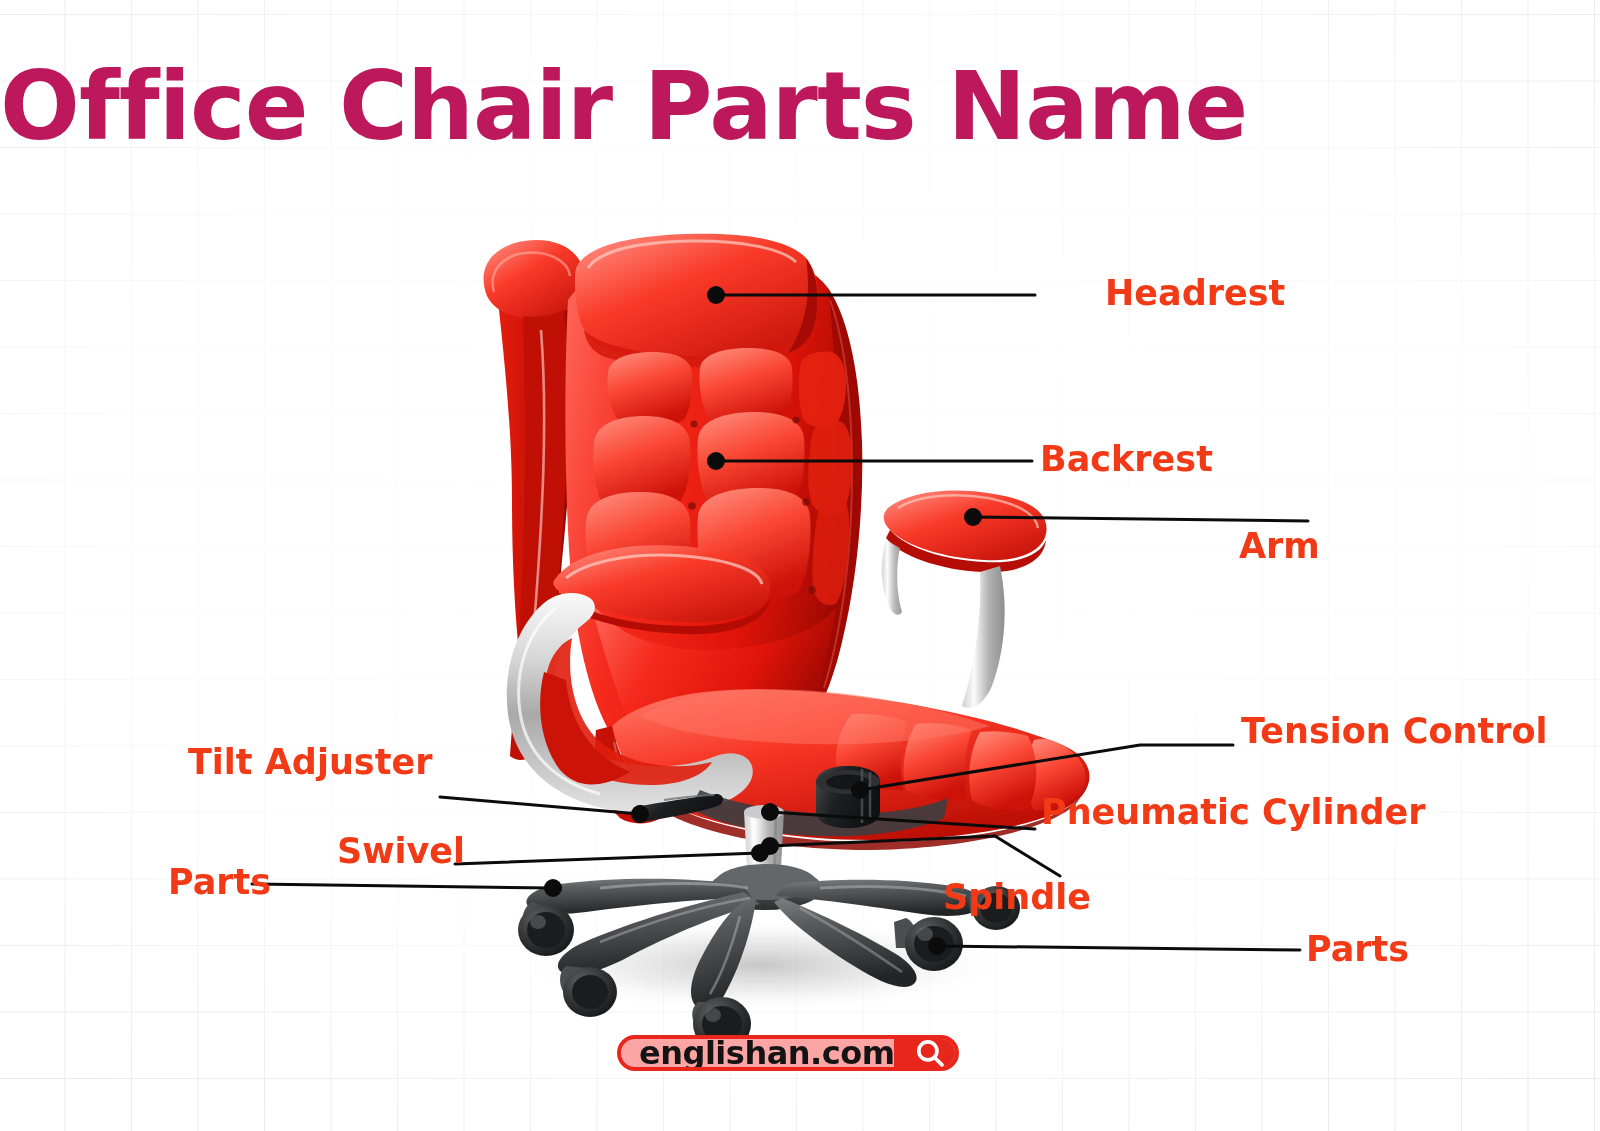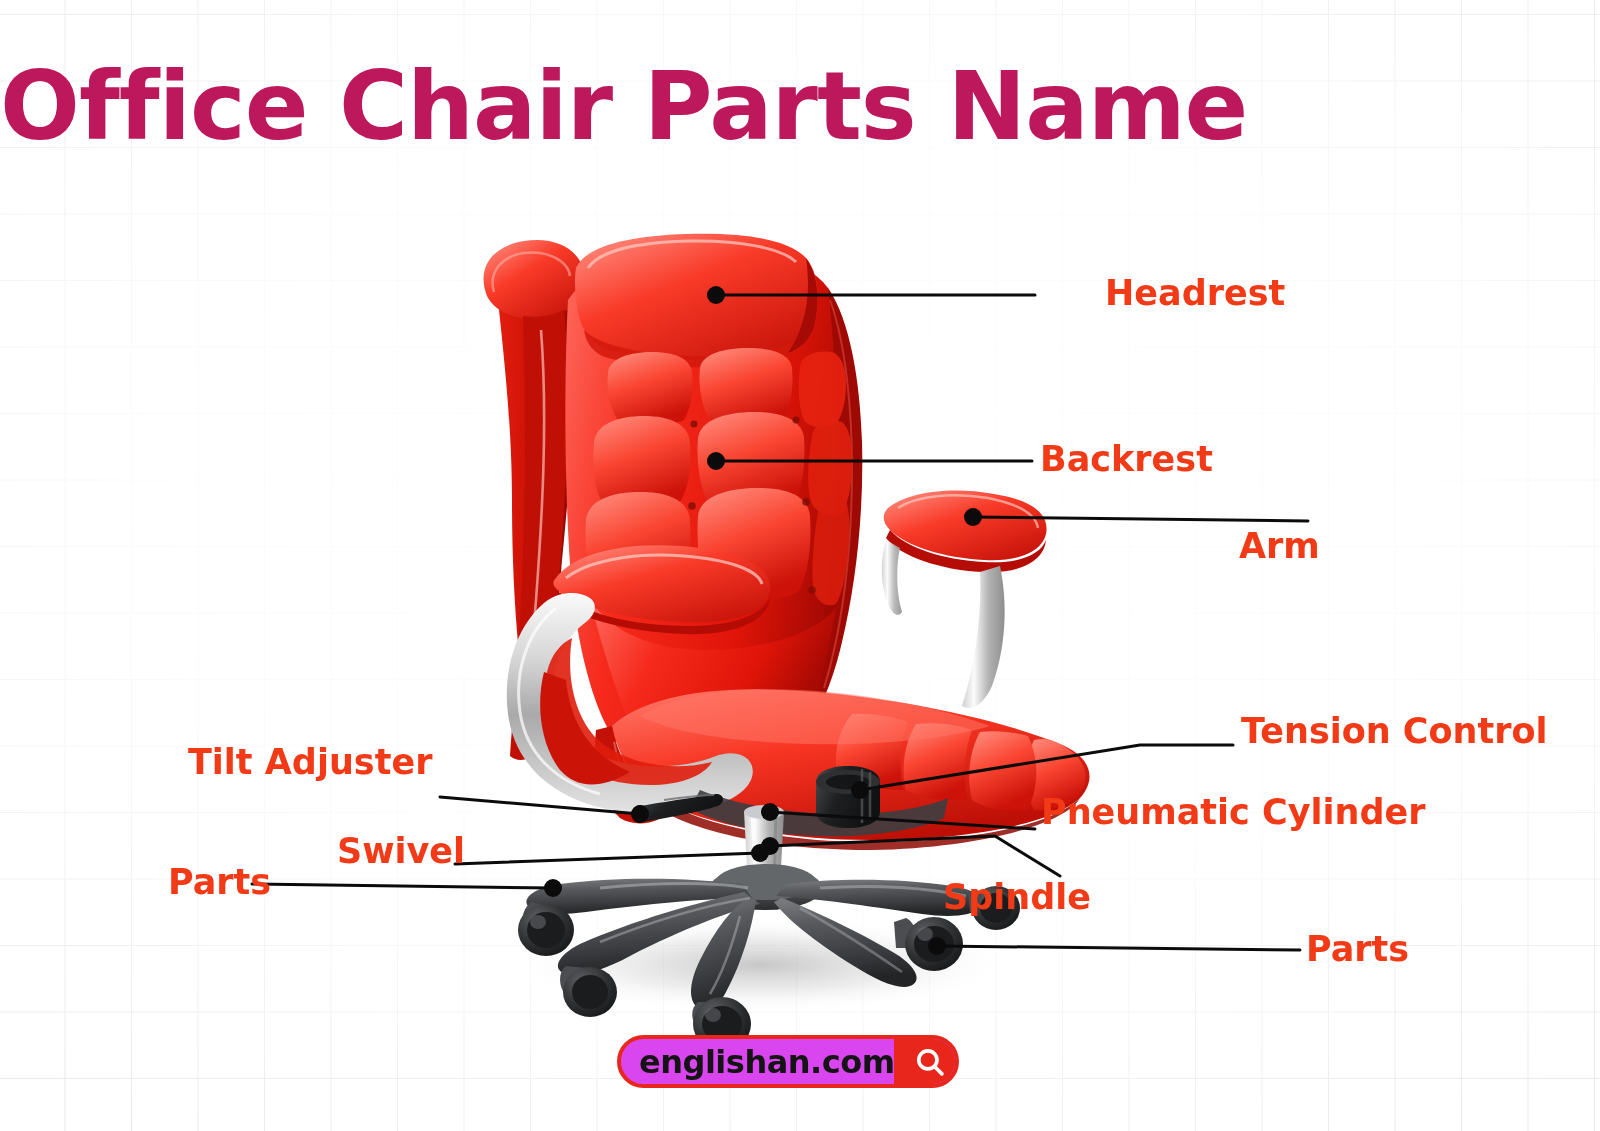--- a/index.html
+++ b/index.html
@@ -64,25 +64,25 @@
     line-height:1;
     white-space:nowrap;
   }
   .callout.right{ text-align:left; }
   .callout.left { text-align:right; }
 
   
   #badge{
     position:absolute;
     left:617px;top:1035px;
-    width:342px;height:53px;
+    width:342px;height:36px;
     z-index:7;
     border:4px solid #e8261b;
     border-radius:30px;
-    background:#d946ef;
+    background:#fca5a5;
     box-sizing:border-box;
     display:flex;align-items:center;
     overflow:hidden;
   }
   #badge-text{
     flex:1 1 auto;
     padding-left:18px;
     color:#141414;
     font-family:"DejaVu Sans", sans-serif;
     font-weight:bold;

